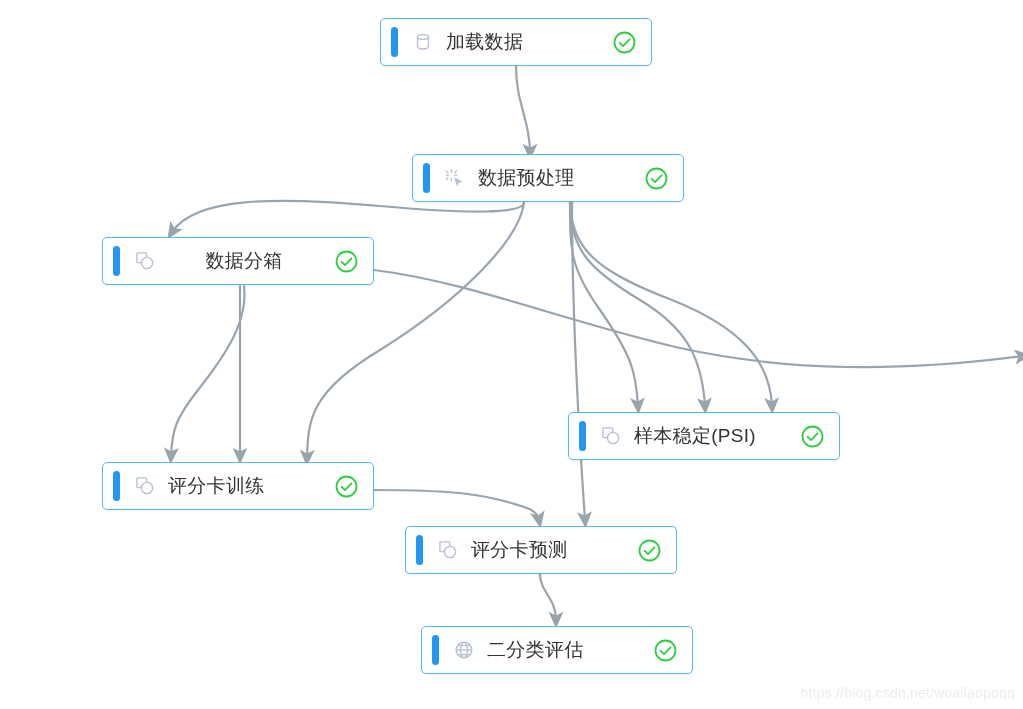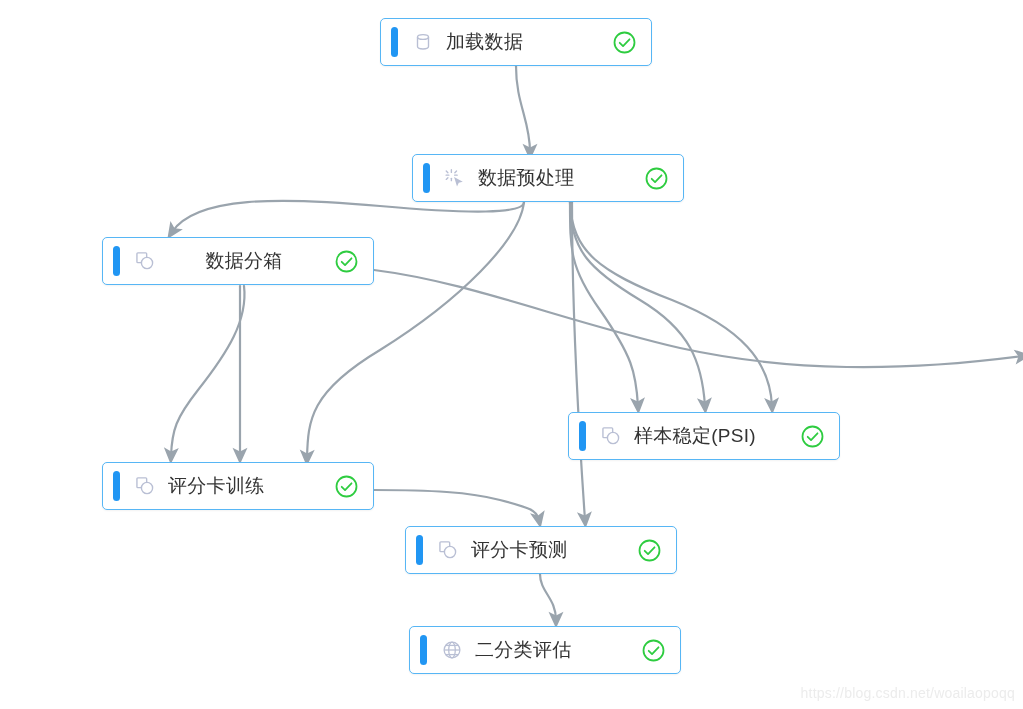--- a/index.html
+++ b/index.html
@@ -190,21 +190,21 @@
             <rect x="3.2" y="3.2" width="10.6" height="10.6" rx="1"></rect>
             <circle cx="14.2" cy="14.2" r="6.1" fill="#ffffff"></circle>
           </svg>
         </div>
         <div class="node-label">评分卡预测</div>
         <div class="status-icon"><svg viewBox="0 0 24 24" width="25" height="25" fill="none" stroke="#2ecc40" stroke-width="1.7">
             <circle cx="12" cy="12" r="9.6"></circle>
             <path d="M7.4 12.3 L10.6 15.4 L16.8 8.9" stroke-linecap="round" stroke-linejoin="round"></path>
           </svg></div>
       </div>
-      <div class="node" style="left: 409px; top: 626px; width: 272px; border-color: rgb(87, 182, 245);">
+      <div class="node" style="left: 421px; top: 626px; width: 272px; border-color: rgb(87, 182, 245);">
         <div class="accent-bar" style="background: rgb(33, 150, 243);"></div>
         <div class="node-icon" style="color: rgb(185, 191, 212);">
           <svg viewBox="0 0 24 24" width="22" height="22" fill="none" stroke="currentColor" stroke-width="1.4">
             <circle cx="12" cy="12" r="8.6"></circle>
             <ellipse cx="12" cy="12" rx="3.6" ry="8.6"></ellipse>
             <line x1="3.4" y1="12" x2="20.6" y2="12"></line>
             <line x1="4.9" y1="7" x2="19.1" y2="7"></line>
             <line x1="4.9" y1="17" x2="19.1" y2="17"></line>
           </svg>
         </div>

